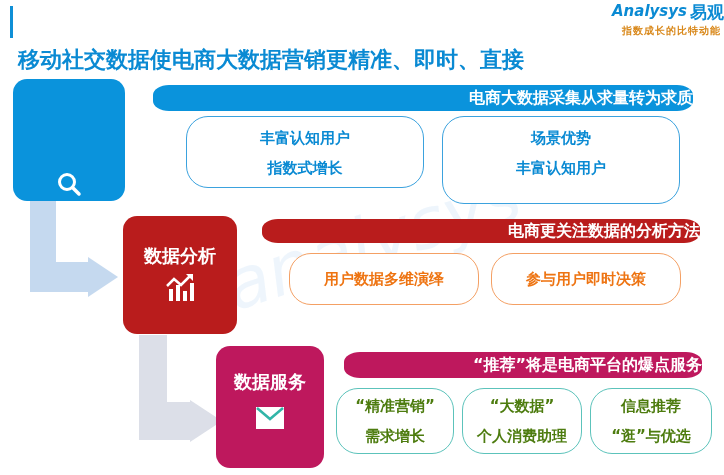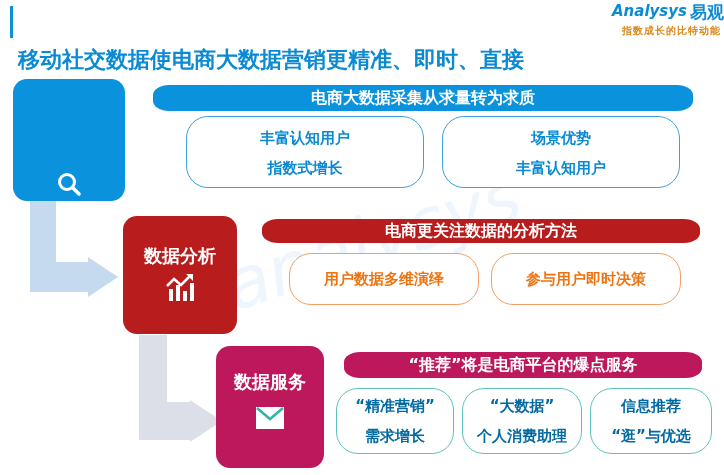--- a/index.html
+++ b/index.html
@@ -26,25 +26,25 @@
 
   
   .tile { border-radius: 14px; color: #fff; text-align: center; }
   .tile-label { position: absolute; left: 0; width: 100%; font-size: 18px; }
   .tile-icon { position: absolute; left: 50%; transform: translateX(-50%); }
 
   .blue { background: #0a93dc; }
   .orange { background: #b91c1c; }
   .teal { background: #be185d; }
 
-  .banner { border-radius: 16px / 10px; color: #fff; text-align: center; font-size: 16px; line-height: 26px; }
+  .banner { border-radius: 16px / 10px; color: #fff; text-align: right; font-size: 16px; line-height: 26px; }
   .pill { border-radius: 22px; background: #fff; text-align: center; }
   .pill-blue { border: 1.5px solid #3ba2de; color: #0a8ad3; }
   .pill-orange { border: 1.5px solid #f4a064; color: #ee7412; }
-  .pill-teal { border: 1.5px solid #5cc3bb; color: #0369a1; }
+  .pill-teal { border: 1.5px solid #5cc3bb; color: #4d7c0f; }
   .pill-line { display: block; font-size: 15px; line-height: 30px; }
 </style>
 </head>
 <body>
 
 <div class="abs title-bar"></div>
 <div class="abs title">移动社交数据使电商大数据营销更精准、即时、直接</div>
 
 <div class="abs logo">
   <span class="abs logo-brand">Analysys</span>
@@ -70,21 +70,21 @@
       </svg>
   </span>
 </div>
 
 <div class="abs banner blue" style="left:153px; top:85px; width:540px; height:26px;">电商大数据采集从求量转为求质</div>
 
 <div class="abs pill pill-blue" style="left:186px; top:116px; width:238px; height:72px; padding-top:6px;">
   <span class="pill-line">丰富认知用户</span>
   <span class="pill-line">指数式增长</span>
 </div>
-<div class="abs pill pill-blue" style="left:442px; top:116px; width:238px; height:72px; padding-top:6px;">
+<div class="abs pill pill-blue" style="left:442px; top:116px; width:238px; height:88px; padding-top:6px;">
   <span class="pill-line">场景优势</span>
   <span class="pill-line">丰富认知用户</span>
 </div>
 
 <div class="abs tile orange" style="left:123px; top:216px; width:114px; height:118px;">
   <span class="tile-label" style="top:28px;">数据分析</span>
   <span class="tile-icon" style="top:56px;">
     <svg width="30" height="30" viewBox="0 0 30 30">
       <rect x="4" y="17" width="4" height="12" fill="#fff"></rect>
       <rect x="11" y="13" width="4" height="16" fill="#fff"></rect>

